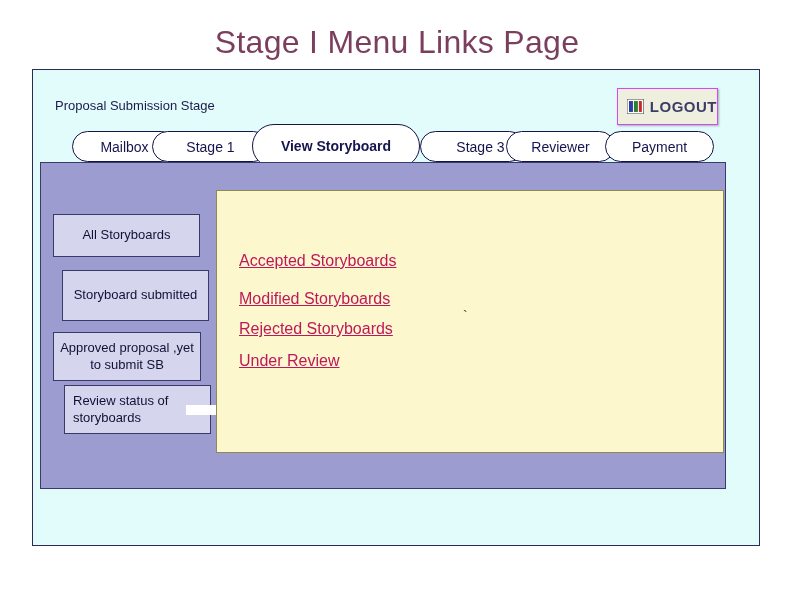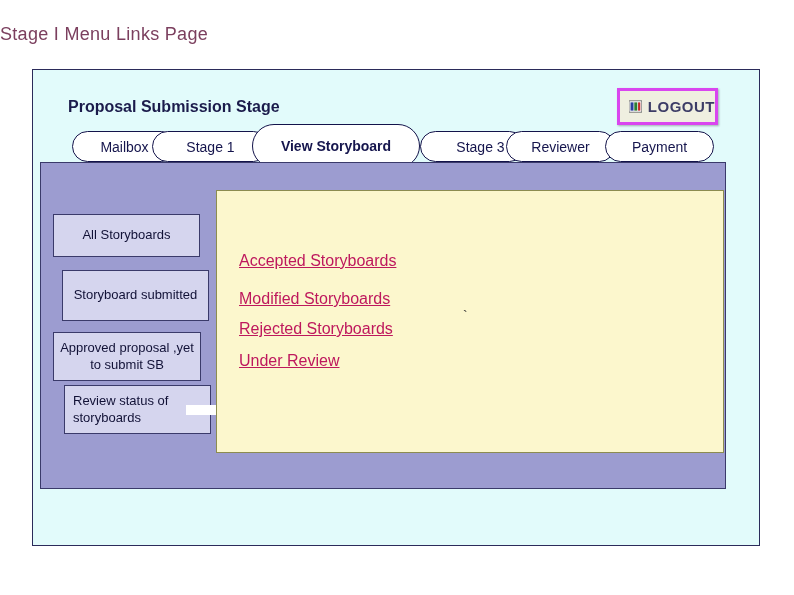--- a/index.html
+++ b/index.html
@@ -2,29 +2,29 @@
 <html><head>
 <meta charset="utf-8">
 <style>
   html,body{margin:0;padding:0;}
   body{
     width:794px;height:595px;background:#ffffff;
     font-family:"Liberation Sans", sans-serif;
     position:relative;overflow:hidden;
   }
   #page-title{
-    position:absolute;left:0;top:24px;width:794px;text-align:left;
-    font-size:18px;color:#7b3f5e;letter-spacing:0.3px;
+    position:absolute;left:0;top:24px;width:794px;text-align:center;
+    font-size:32px;color:#7b3f5e;letter-spacing:0.3px;
   }
   #outer-panel{
     position:absolute;left:32px;top:69px;width:728px;height:477px;
     background:#e2fbfb;border:1px solid #2b2b5a;box-sizing:border-box;
   }
   #section-heading{
-    position:absolute;left:68px;top:98px;font-size:16px;font-weight:bold;color:#1b1b4b;
+    position:absolute;left:55px;top:98px;font-size:13px;font-weight:normal;color:#1b1b4b;
   }
   
   .nav-tab{
     position:absolute;height:31px;border:1.5px solid #13134a;border-radius:16px;
     background:#ffffff;color:#15154d;font-size:14px;
     display:flex;align-items:center;justify-content:center;box-sizing:border-box;
     white-space:nowrap;
   }
   .nav-tab.bold{font-weight:bold;}
   
@@ -48,21 +48,21 @@
     position:absolute;font-size:16px;color:#be185d;text-decoration:underline;
     white-space:nowrap;
   }
   
   #arrow{
     position:absolute;left:186px;top:398px;width:58px;height:24px;
   }
   
   #logout-btn{
     position:absolute;left:617px;top:88px;width:101px;height:37px;
-    background:#efefe0;border:3px solid #d946ef;box-sizing:border-box;
+    background:#efefe0;border:1px solid #d946ef;box-sizing:border-box;
     display:flex;align-items:center;gap:6px;padding-left:9px;
     box-shadow:1px 1px 2px rgba(0,0,0,0.3);
   }
   #logout-icon{width:17px;height:15px;display:block;}
   #logout-label{font-size:15px;color:#3c3c66;font-weight:bold;letter-spacing:0.5px;}
   #tick-mark{
     position:absolute;left:463px;top:308px;font-size:14px;color:#333;
   }
 </style>
 </head>

